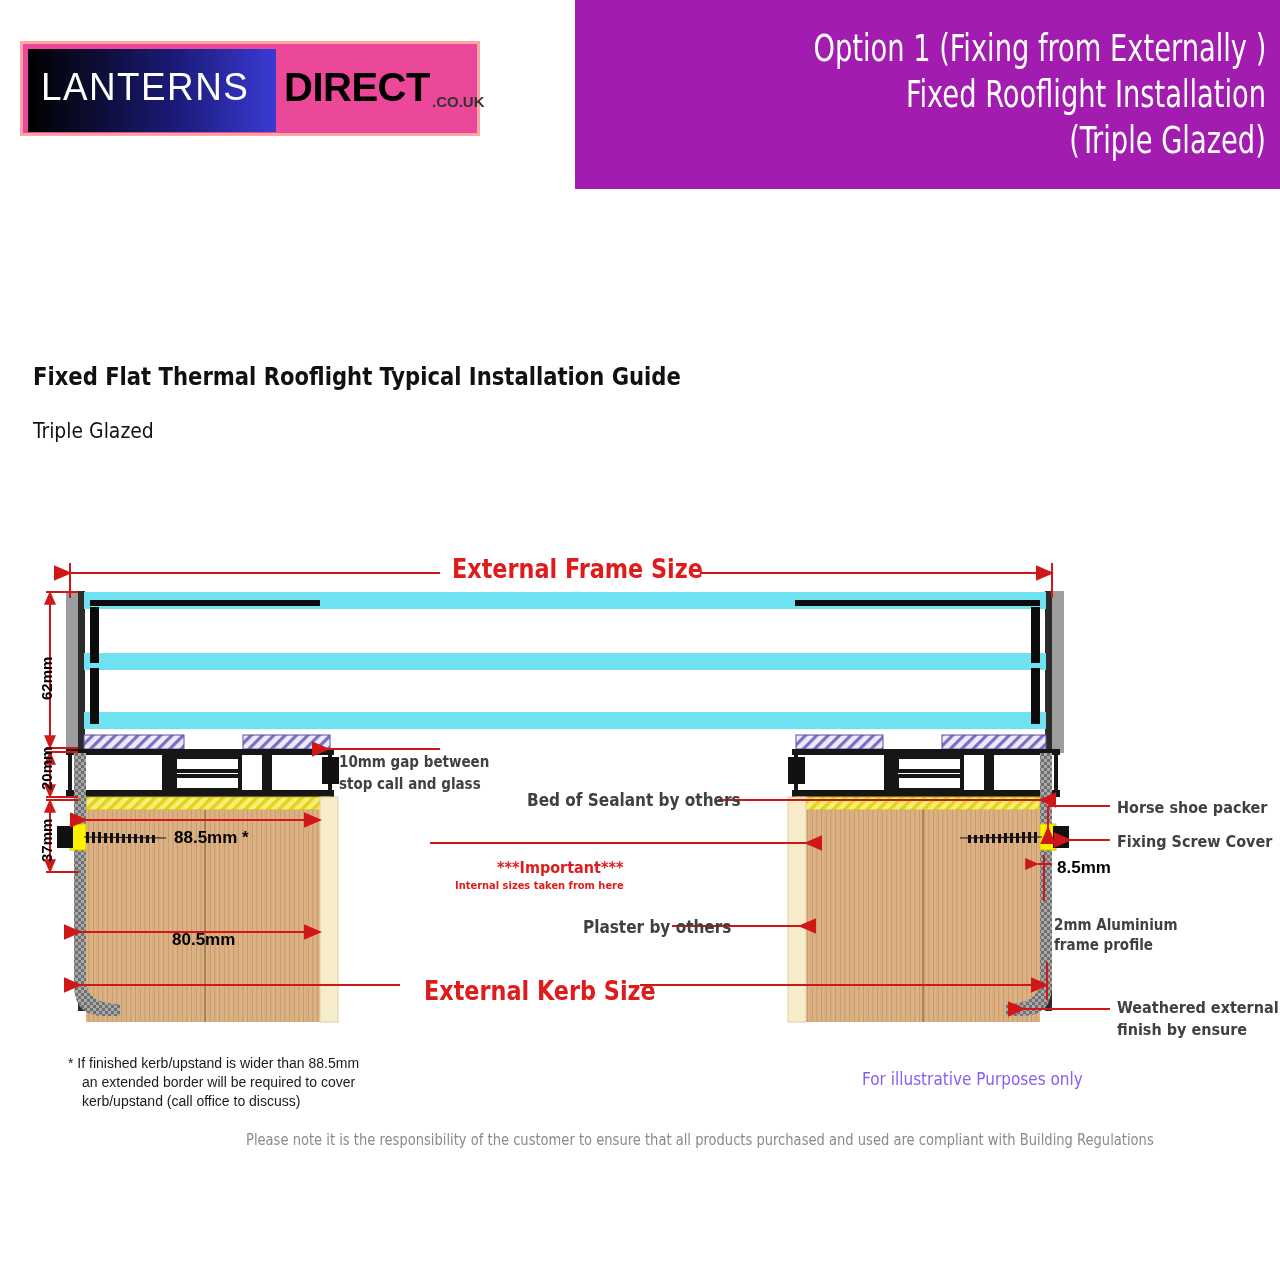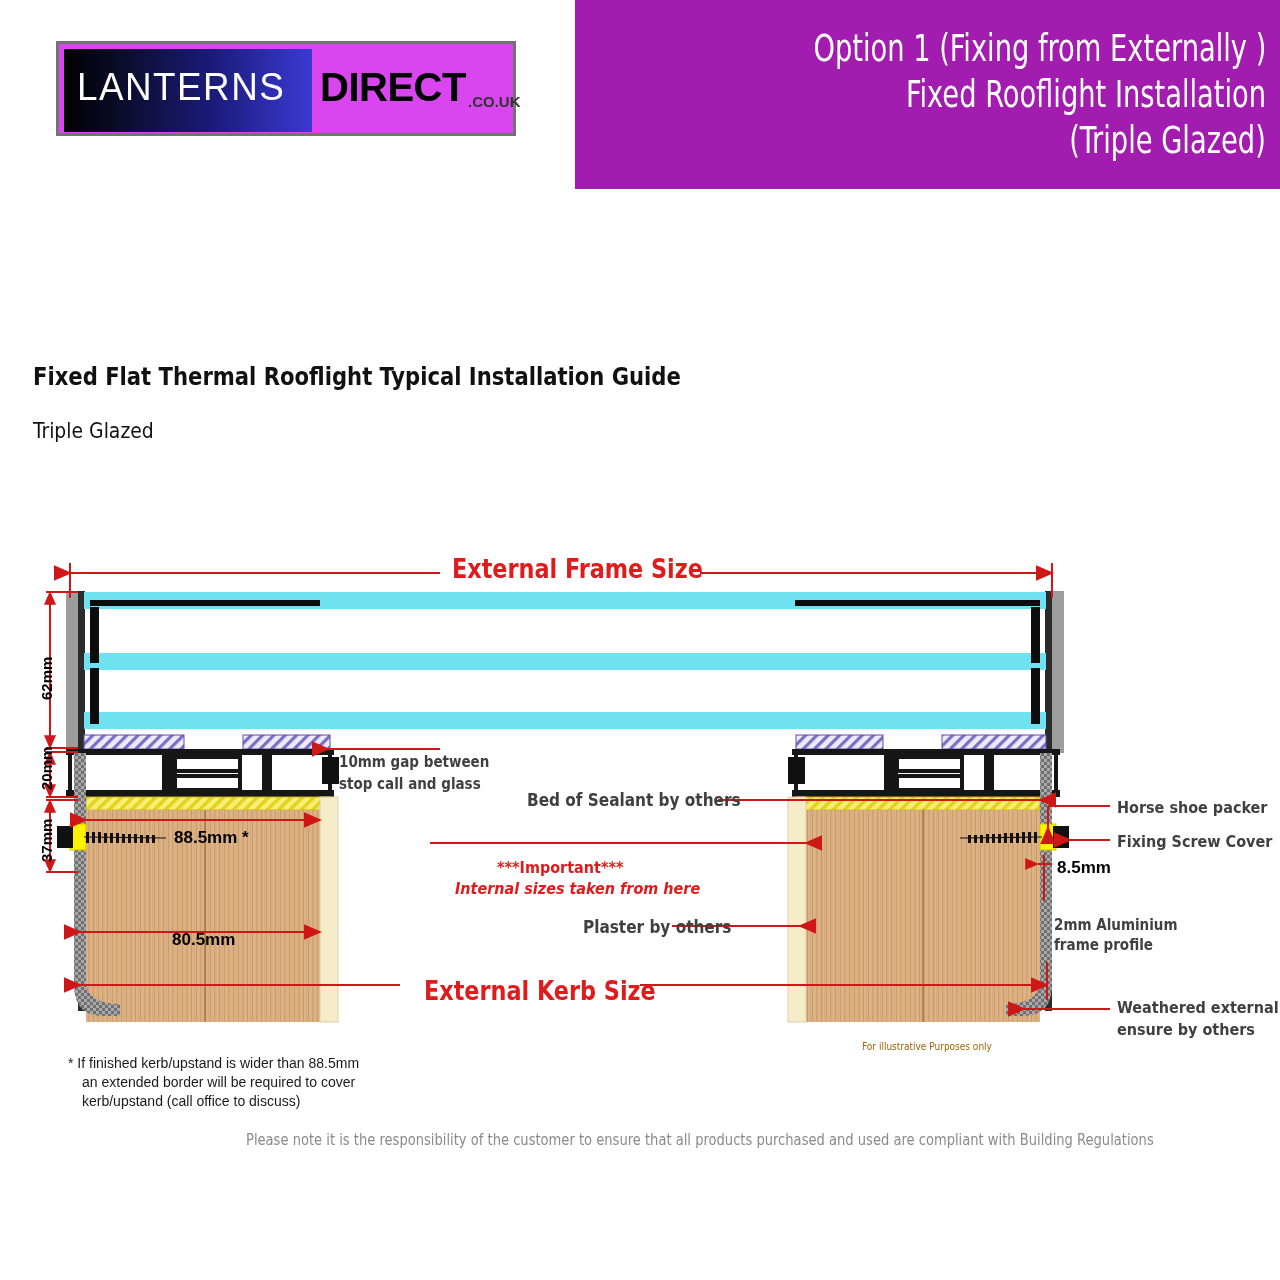--- a/index.html
+++ b/index.html
@@ -19,21 +19,21 @@
   }
   #header-banner .hline{
     color:#ffffff;font-size:37px;line-height:46px;
     font-family:"DejaVu Sans Condensed","Liberation Sans",sans-serif;
     transform:scaleX(.82);transform-origin:right center;white-space:nowrap;
   }
 
   
   #logo-box{
     left:20px;top:41px;width:460px;height:95px;
-    border:3px solid #737373;background:#d946ef;box-sizing:border-box;margin-left:36px;
+    border:3px solid #fca5a5;background:#ec4899;box-sizing:border-box;
   }
   #logo-inner{position:absolute;left:5px;top:5px;width:448px;height:83px;}
   #logo-grad{
     position:absolute;left:0;top:0;width:248px;height:83px;
     background:linear-gradient(90deg,#000000 0%,#0b0b2a 22%,#1b1b7a 60%,#3a3ad4 100%);
   }
   #logo-lanterns{
     position:absolute;left:13px;top:17px;color:#fff;font-size:38px;letter-spacing:1.5px;
     font-family:"Liberation Sans",sans-serif;font-weight:400;
     transform:scaleX(.97);transform-origin:left top;
@@ -63,21 +63,21 @@
   .lbl-red{color:#e01b1b;}
   .redbig{font-family:"DejaVu Sans Condensed","Liberation Sans",sans-serif;
           color:#e01b1b;font-weight:bold;font-size:27px;white-space:nowrap;
           transform:scaleX(.92);transform-origin:left top;}
   .dim{font-family:"Liberation Sans",sans-serif;font-weight:bold;font-size:17px;color:#000;white-space:nowrap;}
   .vdim{font-family:"Liberation Sans",sans-serif;font-weight:bold;font-size:15px;color:#000;
         white-space:nowrap;transform:rotate(-90deg);transform-origin:left top;}
 
   #footnote{left:68px;top:1027px;font-size:14px;line-height:19px;color:#1a1a1a;
      font-family:"Liberation Sans",sans-serif;margin-top:27px;}
-  #illustrative{left:862px;top:1041px;font-size:10px;color:#a16207;
+  #illustrative{left:862px;top:1069px;font-size:17px;color:#8b5cf6;
      font-family:"DejaVu Sans Condensed","Liberation Sans",sans-serif;white-space:nowrap;}
   #disclaimer{left:246px;top:1131px;font-size:15px;color:#8a8a8a;
      font-family:"DejaVu Sans Condensed","Liberation Sans",sans-serif;white-space:nowrap;
      transform:scaleX(.97);transform-origin:left top;}
 </style>
 </head>
 <body>
 
 <div class="abs" id="header-banner">
   <div class="hline">Option 1 (Fixing from Externally )</div>
@@ -303,32 +303,32 @@
 <div class="abs dim" style="left:174px;top:828px;">88.5mm  *</div>
 <div class="abs dim" style="left:172px;top:930px;">80.5mm</div>
 <div class="abs dim" style="left:1057px;top:858px;">8.5mm</div>
 
 <div class="abs lbl" style="left:339px;top:753px;font-size:15px;">10mm gap between</div>
 <div class="abs lbl" style="left:339px;top:775px;font-size:15px;">stop call and glass</div>
 
 <div class="abs lbl" style="left:527px;top:790px;font-size:17px;">Bed of Sealant by others</div>
 
 <div class="abs lbl lbl-red" style="left:497px;top:858px;font-size:16px;">***Important***</div>
-<div class="abs lbl lbl-red" style="left:455px;top:879px;font-size:16px;font-style:italic;">Internal sizes taken from here</div>
+<div class="abs lbl lbl-red" style="left:455px;top:879px;font-size:11px;">Internal sizes taken from here</div>
 
 <div class="abs lbl" style="left:583px;top:917px;font-size:17px;">Plaster by others</div>
 
 <div class="abs lbl" style="left:1117px;top:798px;font-size:16px;">Horse shoe packer</div>
 <div class="abs lbl" style="left:1117px;top:832px;font-size:16px;">Fixing Screw Cover</div>
 
 <div class="abs lbl" style="left:1054px;top:916px;font-size:15px;">2mm Aluminium</div>
 <div class="abs lbl" style="left:1054px;top:936px;font-size:15px;">frame profile</div>
 
 <div class="abs lbl" style="left:1117px;top:998px;font-size:16px;">Weathered external</div>
-<div class="abs lbl" style="left:1117px;top:1020px;font-size:16px;">ensure by others</div>
+<div class="abs lbl" style="left:1117px;top:1020px;font-size:16px;">finish by ensure</div>
 
 <div class="abs" id="footnote">
   <div>* If finished kerb/upstand is wider than 88.5mm</div>
   <div style="padding-left:14px;">an extended border will be required to cover</div>
   <div style="padding-left:14px;">kerb/upstand (call office to discuss)</div>
 </div>
 
 <div class="abs" id="illustrative">For illustrative Purposes only</div>
 <div class="abs" id="disclaimer">Please note it is the responsibility of the customer to ensure that all products purchased and used are compliant with Building Regulations</div>
 

